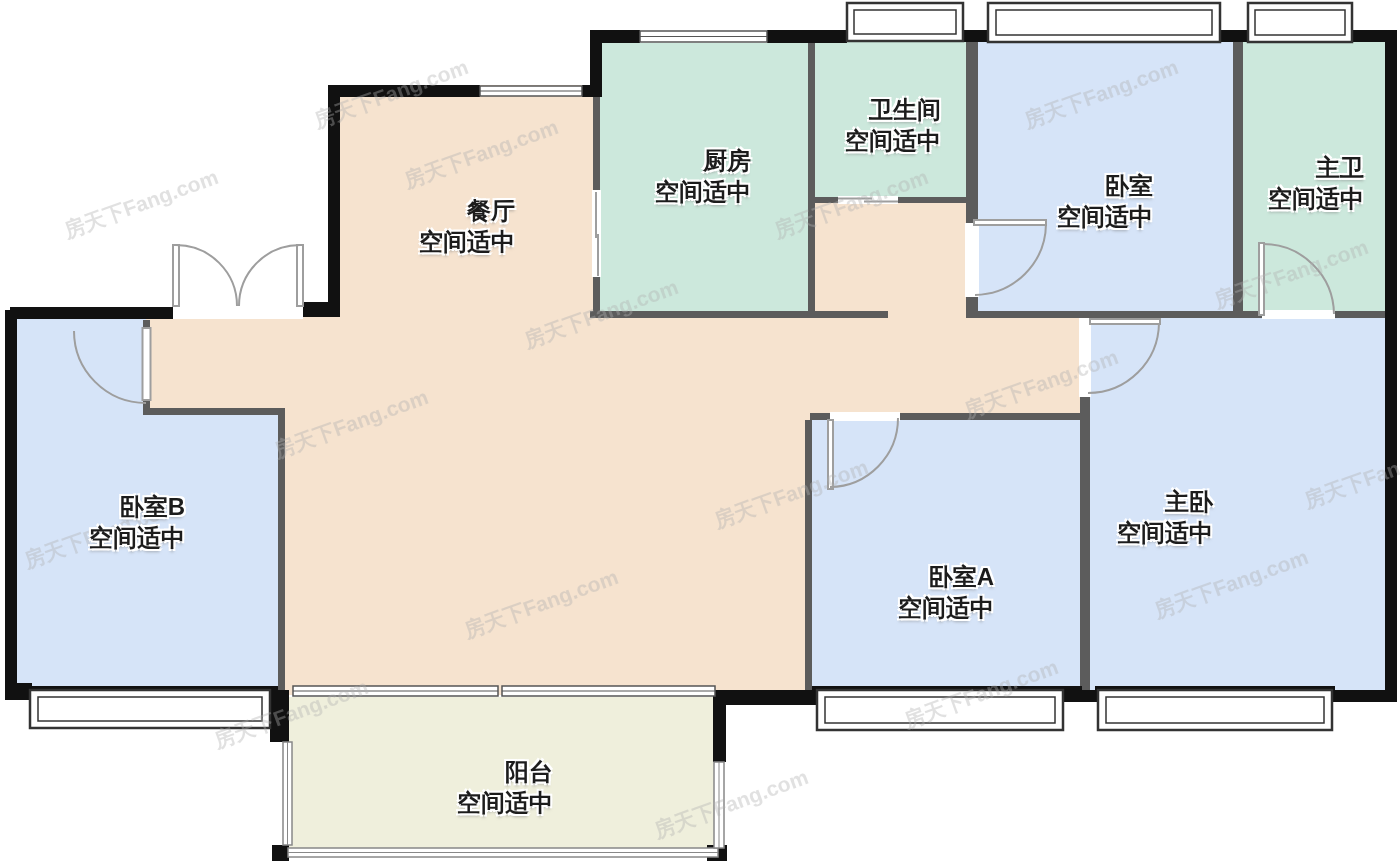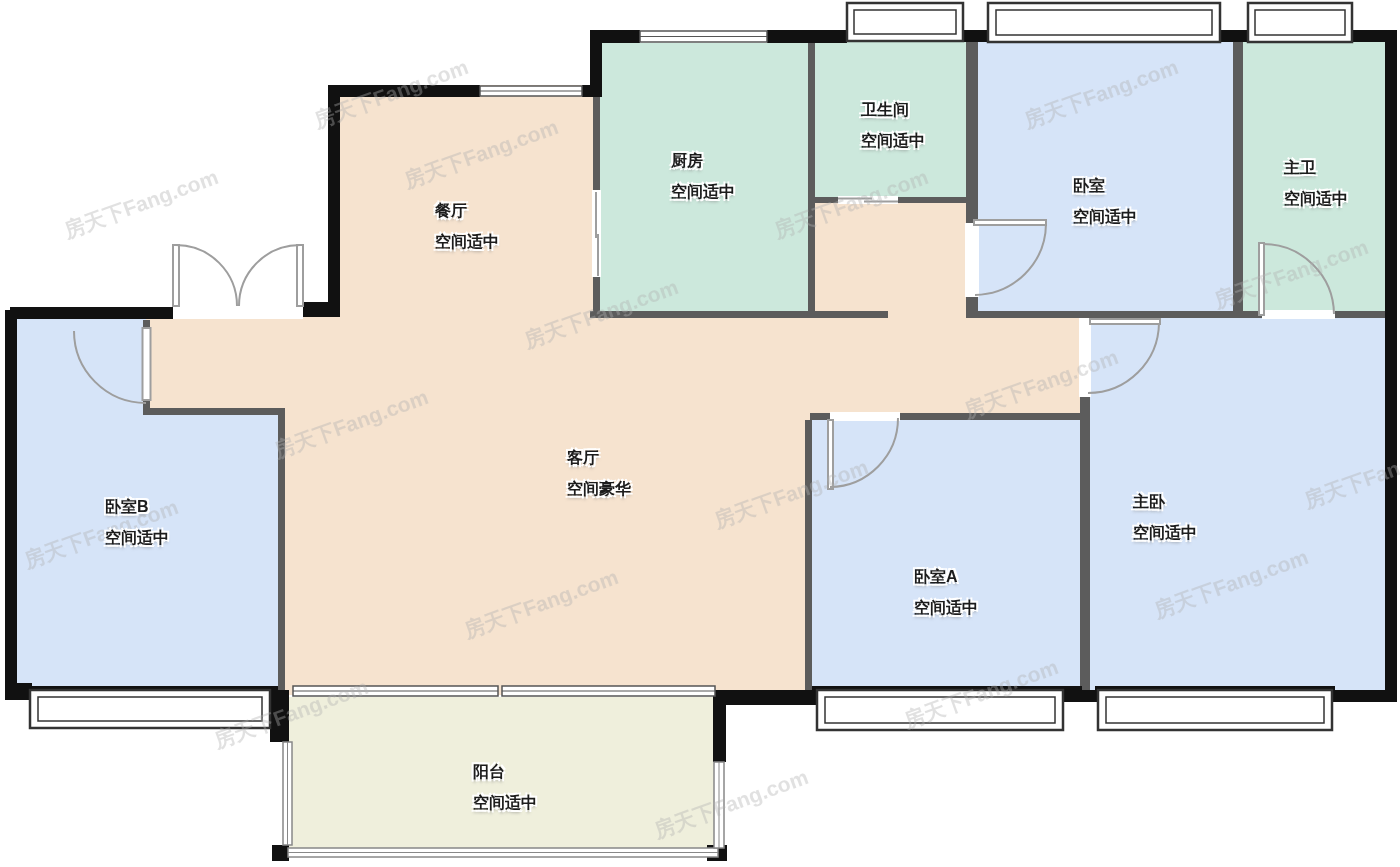--- a/index.html
+++ b/index.html
@@ -3,21 +3,21 @@
 <meta charset="utf-8">
 <style>
   html,body{margin:0;padding:0;background:#ffffff;}
   .stage{
     position:relative;width:1400px;height:867px;background:#ffffff;
     overflow:hidden;font-family:"Liberation Sans","DejaVu Sans",sans-serif;
   }
   svg{position:absolute;left:0;top:0;}
   .room-label{
     position:absolute;transform:translate(-50%,-50%);
-    text-align:left;color:#1c1c1c;font-weight:700;font-size:16px;line-height:31px;
+    text-align:right;color:#1c1c1c;font-weight:700;font-size:24px;line-height:31px;
     white-space:nowrap;z-index:5;
     text-shadow:-2px -2px 0 #fff,2px -2px 0 #fff,-2px 2px 0 #fff,2px 2px 0 #fff,
                  0 3px 3px rgba(120,120,120,.55);
   }
   .room-label span{display:block;}
   .wm{
     position:absolute;color:rgba(175,175,175,.38);font-size:21px;font-weight:700;
     transform:rotate(-20deg);white-space:nowrap;z-index:4;pointer-events:none;
   }
 </style>
@@ -204,24 +204,20 @@
       <span>空间适中</span>
     </div>
   <div class="room-label" style="left:1105px;top:201px">
     <span>卧室</span>
       <span>空间适中</span>
     </div>
   <div class="room-label" style="left:1316px;top:183px">
     <span>主卫</span>
       <span>空间适中</span>
     </div>
-  <div class="room-label" style="left:599px;top:473px">
-    <span>客厅</span>
-      <span>空间豪华</span>
-    </div>
   <div class="room-label" style="left:137px;top:522px">
     <span>卧室B</span>
       <span>空间适中</span>
     </div>
   <div class="room-label" style="left:946px;top:592px">
     <span>卧室A</span>
       <span>空间适中</span>
     </div>
   <div class="room-label" style="left:1165px;top:517px">
     <span>主卧</span>

